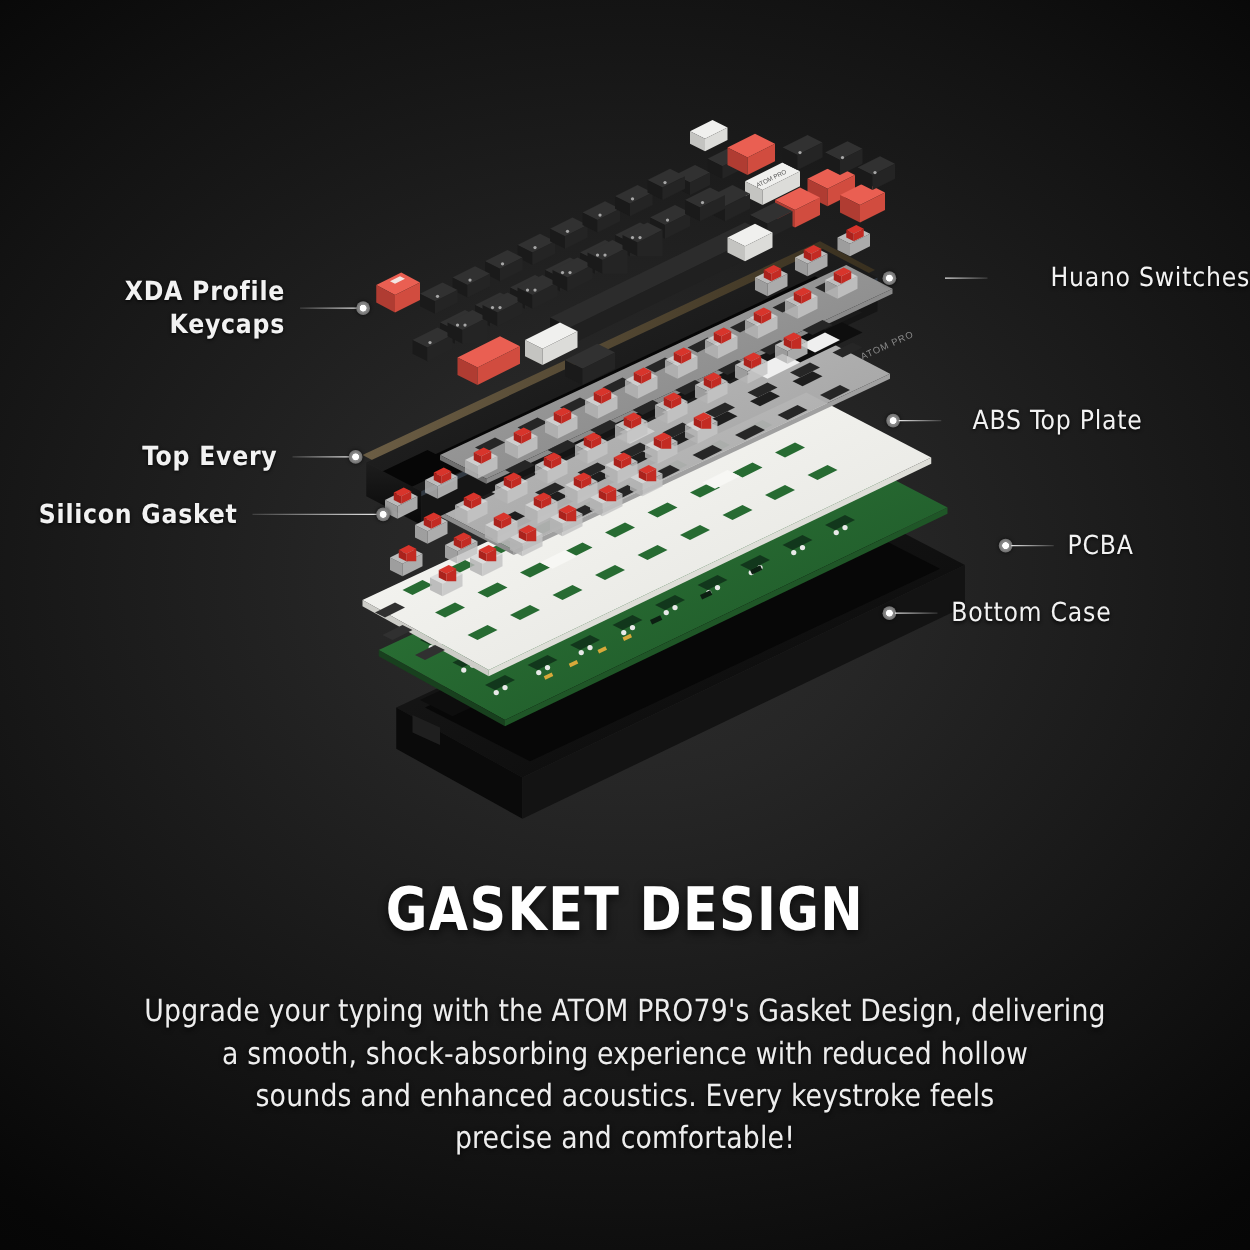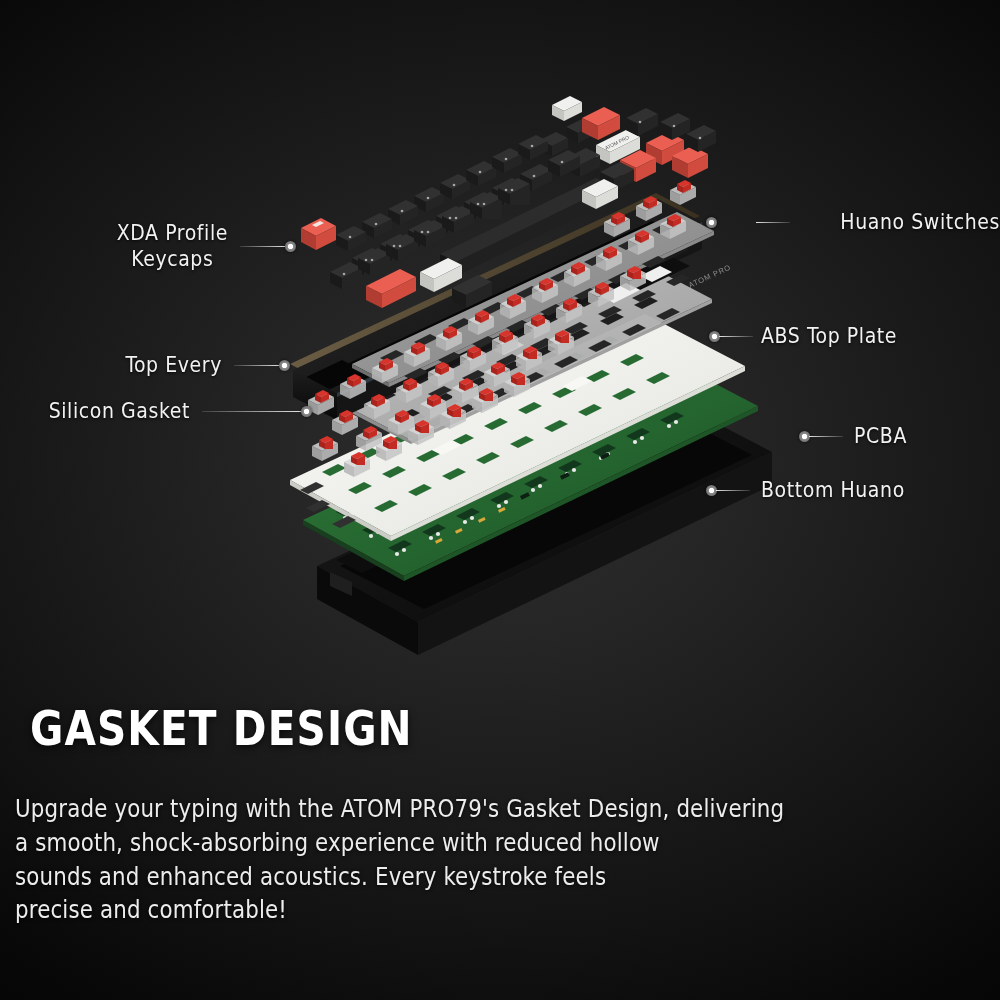--- a/index.html
+++ b/index.html
@@ -51,21 +51,21 @@
   .callout-text {
     color: #f2f2f2;
     font-family: "DejaVu Sans Condensed", "Liberation Sans Narrow", "Liberation Sans", sans-serif;
     font-size: 21px;
     font-weight: 400;
     letter-spacing: 0.6px;
     line-height: 1.22;
     white-space: pre-line;
     text-shadow: 0 1px 3px rgba(0,0,0,0.85);
   }
-  .callout.left  .callout-text { text-align: center; }
+  .callout.left  .callout-text { text-align: right; font-weight: bold; }
   .callout.right .callout-text { text-align: left; }
 
   .leader {
     height: 1px;
     background: linear-gradient(to right, rgba(235,235,235,0.15), rgba(240,240,240,0.95));
     flex: none;
   }
   .callout.right .leader {
     background: linear-gradient(to left, rgba(235,235,235,0.15), rgba(240,240,240,0.95));
   }
@@ -77,20 +77,21 @@
     box-shadow: 0 0 3px rgba(0,0,0,0.7);
     flex: none;
   }
 
   
   #copy {
     position: absolute;
     left: 0;
     right: 0;
     top: 700px;
+    text-align: center;
   }
   #headline {
     color: #ffffff;
     font-family: "DejaVu Sans Condensed", "Liberation Sans Narrow", "Liberation Sans", sans-serif;
     font-size: 48px;
     font-weight: 700;
     letter-spacing: 1.2px;
     text-transform: uppercase;
     transform: scaleX(0.94);
     margin: 0 0 36px 0;
@@ -1029,33 +1030,33 @@
 
   <div class="callout right" style="left:706px; top:210px; width:294px;justify-content:space-between;">
     <span class="node"></span>
     <span class="leader" style="width:34px; margin-left:-1px;"></span>
     <span class="callout-text" style="margin-left:11px;">Huano Switches</span>
   </div>
 
   <div class="callout right" style="left:709px; top:324px; width:291px;">
     <span class="node"></span>
     <span class="leader" style="width:34px; margin-left:-1px;"></span>
-    <span class="callout-text" style="margin-left:8px;">ABS Top Plate</span>
+    <span class="callout-text" style="margin-left:25px;">ABS Top Plate</span>
   </div>
 
   <div class="callout right" style="left:706px; top:424px; width:294px;justify-content:center;">
     <span class="node"></span>
     <span class="leader" style="width:34px; margin-left:-1px;"></span>
     <span class="callout-text" style="margin-left:11px;">PCBA</span>
   </div>
 
   <div class="callout right" style="left:706px; top:478px; width:294px;">
     <span class="node"></span>
     <span class="leader" style="width:34px; margin-left:-1px;"></span>
-    <span class="callout-text" style="margin-left:11px;">Bottom Huano</span>
+    <span class="callout-text" style="margin-left:11px;">Bottom Case</span>
   </div>
 
   <div id="copy">
     <h1 id="headline">GASKET DESIGN</h1>
     <p id="bodycopy">Upgrade your typing with the ATOM PRO79's Gasket Design, delivering
 a smooth, shock-absorbing experience with reduced hollow
 sounds and enhanced acoustics. Every keystroke feels
 precise and comfortable!</p>
   </div>
 

